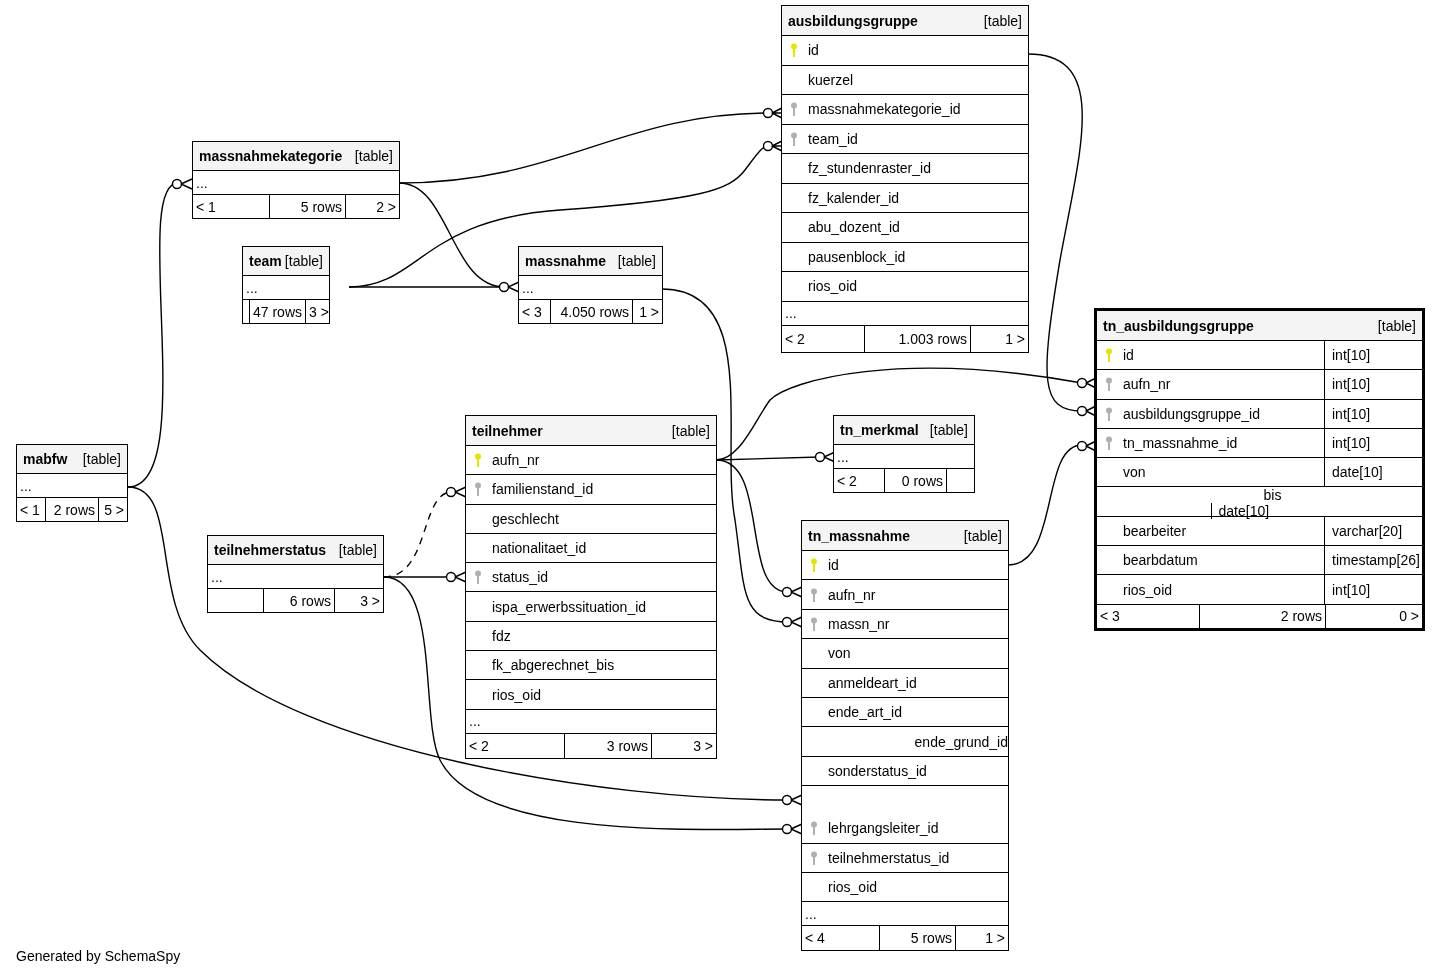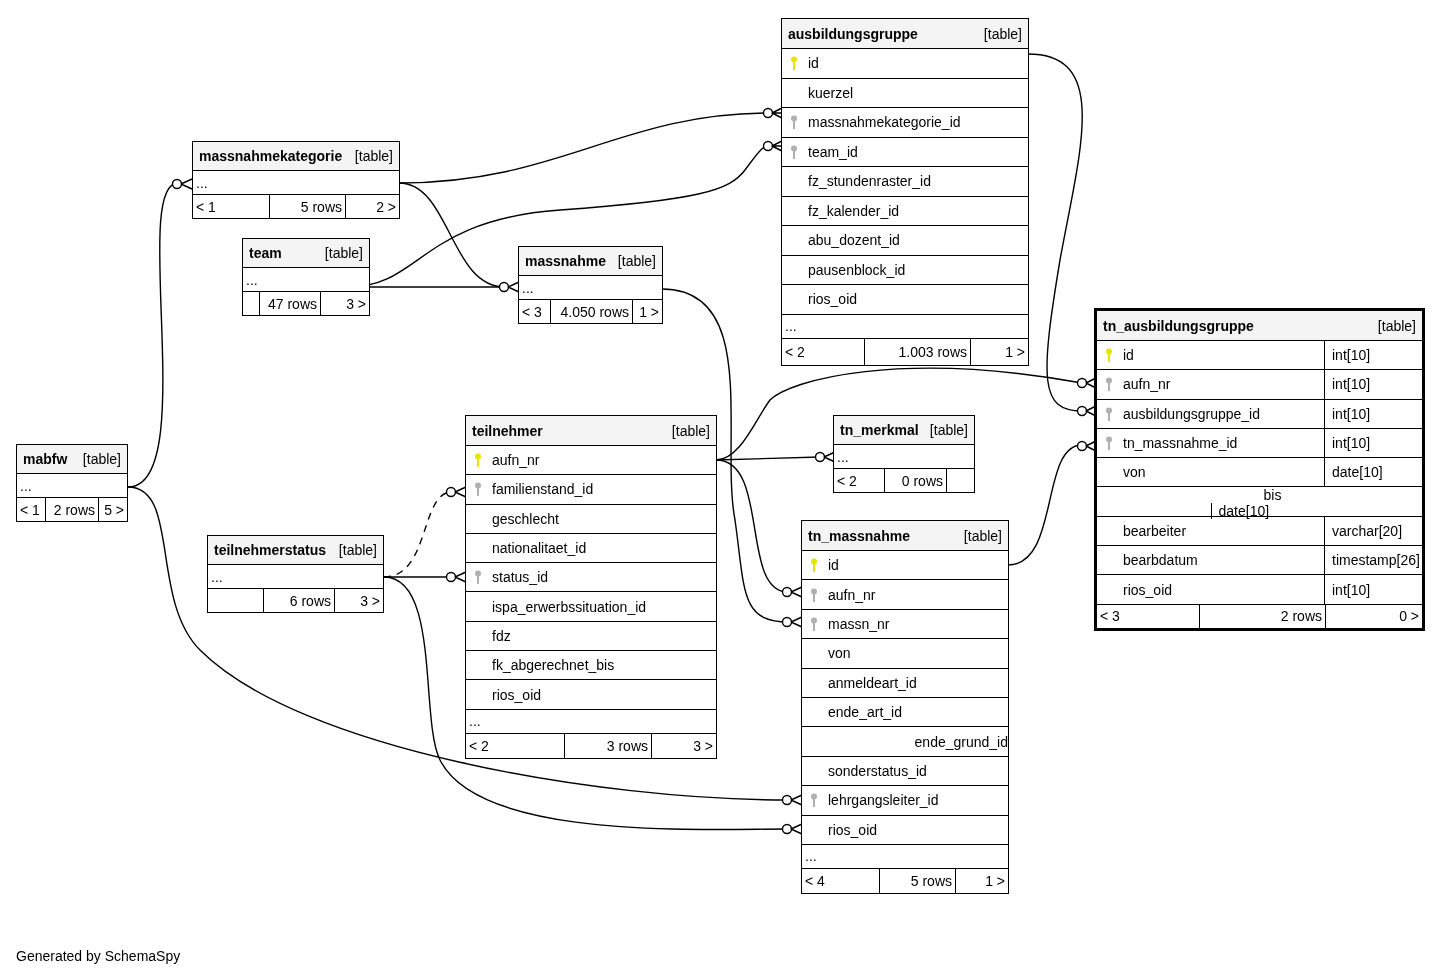--- a/index.html
+++ b/index.html
@@ -71,21 +71,21 @@
     <path d="M791,592 L802,587 M791,592 L802,597"></path>
     <path d="M791,622 L802,617 M791,622 L802,627"></path>
     <path d="M791,800 L802,795 M791,800 L802,805"></path>
     <path d="M791,829 L802,824 M791,829 L802,834"></path>
     <path d="M1086,383 L1096,378 M1086,383 L1096,388"></path>
     <path d="M1086,411 L1096,406 M1086,411 L1096,416"></path>
     <path d="M1086,446 L1096,441 M1086,446 L1096,451"></path>
   </g>
 </svg>
 
-<div class="tbl" style="left:781px;top:18px;width:248px;">
+<div class="tbl" style="left:781px;top:5px;width:248px;">
   <div class="hdr" style="height:30px;">
     <span class="name">ausbildungsgruppe</span>
     <span>[table]</span>
   </div>
   <div class="cols">
       <div class="row" style="height: 29.5px;">
         <svg class="key" viewBox="0 0 8 14">
           <circle cx="4" cy="3.5" r="3" fill="#e5e500"></circle>
           <rect x="3" y="5" width="2" height="9" fill="#e5e500"></rect>
         </svg>
@@ -204,21 +204,21 @@
     <span>[table]</span>
   </div>
   <div class="row more" style="height:24px;">...</div>
   <div class="ftr" style="height:23px;">
     <div class="c1" style="width:77px;">&lt; 1</div>
     <div class="c2" style="width:76px;">5 rows</div>
     <div class="c3" style="flex:1;">2 &gt;</div>
   </div>
 </div>
 
-<div class="tbl" style="left:242px;top:238px;width:128px;">
+<div class="tbl" style="left:242px;top:246px;width:88px;">
   <div class="hdr" style="height:29px;">
     <span class="name">team</span>
     <span>[table]</span>
   </div>
   <div class="row more" style="height:24px;">...</div>
   <div class="ftr" style="height:23px;">
     <div class="c1" style="width:17px;"></div>
     <div class="c2" style="width:61px;">47 rows</div>
     <div class="c3" style="flex:1;">3 &gt;</div>
   </div>
@@ -365,26 +365,33 @@
       </div>
       <div class="row" style="height: 29.4px;">
         <span class="col">ende_art_id</span>
       </div>
       <div class="row" style="height: 29.4px; text-align: right;">
         <span class="col">ende_grund_id</span>
       </div>
       <div class="row" style="height: 29.4px;">
         <span class="col">sonderstatus_id</span>
       </div>
-      <div class="row" style="height: 29.4px;">
+      <div class="row" style="height: 29.4px; margin-top: 28px;">
         <svg class="key" viewBox="0 0 8 14">
           <circle cx="4" cy="3.5" r="3" fill="#b0b0b0"></circle>
           <rect x="3" y="5" width="2" height="9" fill="#b0b0b0"></rect>
         </svg>
         <span class="col">lehrgangsleiter_id</span>
+      </div>
+      <div class="row" style="height: 29.4px;">
+        <svg class="key" viewBox="0 0 8 14">
+          <circle cx="4" cy="3.5" r="3" fill="#b0b0b0"></circle>
+          <rect x="3" y="5" width="2" height="9" fill="#b0b0b0"></rect>
+        </svg>
+        <span class="col">teilnehmerstatus_id</span>
       </div>
       <div class="row" style="height: 29.4px;">
         <span class="col">rios_oid</span>
       </div>
     </div>
   <div class="row more" style="height:24px;">...</div>
   <div class="ftr" style="height:24px;">
     <div class="c1" style="width:78px;">&lt; 4</div>
     <div class="c2" style="width:76px;">5 rows</div>
     <div class="c3" style="flex:1;">1 &gt;</div>

